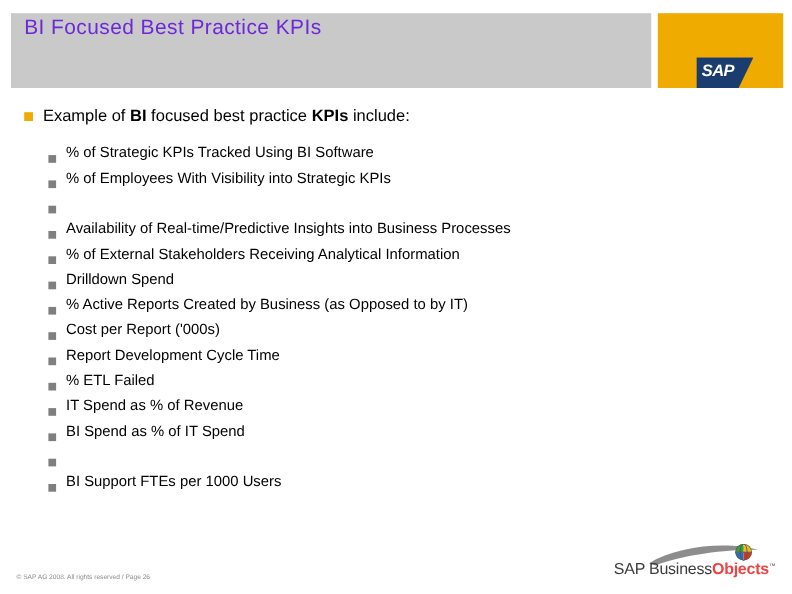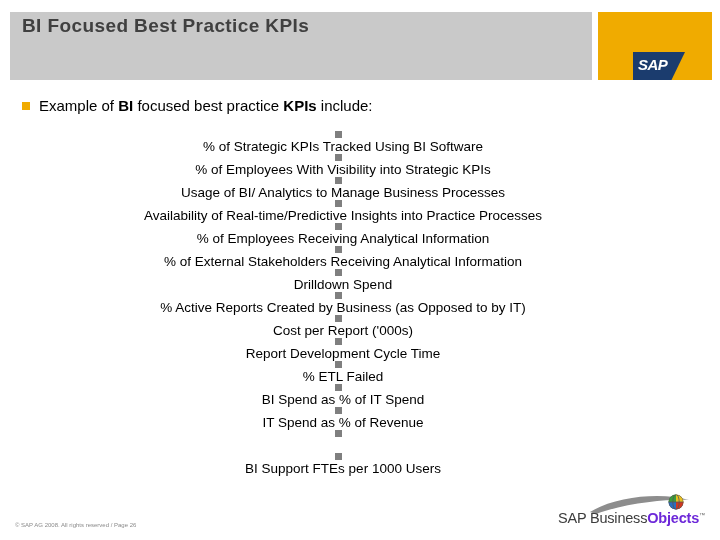--- a/index.html
+++ b/index.html
@@ -22,22 +22,22 @@
     top: 12px;
     width: 582px;
     height: 68px;
     background: #c9c9c9;
   }
   .slide-title {
     position: absolute;
     left: 22px;
     top: 15px;
     font-size: 19px;
-    font-weight: bold;
-    color: #404040;
+    font-weight: normal;
+    color: #6d28d9;
     letter-spacing: 0.4px;
     white-space: nowrap;
   }
   .gold-block {
     position: absolute;
     left: 598px;
     top: 12px;
     width: 114px;
     height: 68px;
     background: #f0ab00;
@@ -99,24 +99,23 @@
   }
   .lvl1 .text b {
     font-weight: bold;
   }
 
   .sublist {
     margin-top: 8px;
   }
   .lvl2 {
     display: flex;
-    align-items: center;
+    align-items: flex-end;
     padding-left: 44px;
     height: 23px;
-    flex-direction: column;
   }
   .lvl2 .marker {
     width: 7px;
     height: 7px;
     background: #7f7f7f;
     margin-top: 6px;
     margin-right: 9px;
     flex: 0 0 auto;
   }
   .lvl2 .text {
@@ -151,21 +150,21 @@
     position: absolute;
     left: 2px;
     top: 18px;
     font-size: 14.5px;
     color: #3c3c3c;
     white-space: nowrap;
     letter-spacing: -0.2px;
   }
   .bo-wordmark .bold {
     font-weight: bold;
-    color: #6d28d9;
+    color: #ef4444;
   }
   .bo-tm {
     font-size: 6px;
     vertical-align: super;
     color: #666666;
   }
 </style>
 </head>
 <body>
 
@@ -191,29 +190,24 @@
     <div class="lvl2">
       <span class="marker"></span>
       <span class="text">% of Strategic KPIs Tracked Using BI Software</span>
     </div>
     <div class="lvl2">
       <span class="marker"></span>
       <span class="text">% of Employees With Visibility into Strategic KPIs</span>
     </div>
     <div class="lvl2">
       <span class="marker"></span>
-      <span class="text">Usage of BI/ Analytics to Manage Business Processes</span>
-    </div>
-    <div class="lvl2">
-      <span class="marker"></span>
-      <span class="text">Availability of Real-time/Predictive Insights into Practice Processes</span>
-    </div>
-    <div class="lvl2">
-      <span class="marker"></span>
-      <span class="text">% of Employees Receiving Analytical Information</span>
+    </div>
+    <div class="lvl2">
+      <span class="marker"></span>
+      <span class="text">Availability of Real-time/Predictive Insights into Business Processes</span>
     </div>
     <div class="lvl2">
       <span class="marker"></span>
       <span class="text">% of External Stakeholders Receiving Analytical Information</span>
     </div>
     <div class="lvl2">
       <span class="marker"></span>
       <span class="text">Drilldown Spend</span>
     </div>
     <div class="lvl2">
@@ -227,25 +221,25 @@
     <div class="lvl2">
       <span class="marker"></span>
       <span class="text">Report Development Cycle Time</span>
     </div>
     <div class="lvl2">
       <span class="marker"></span>
       <span class="text">% ETL Failed</span>
     </div>
     <div class="lvl2">
       <span class="marker"></span>
+      <span class="text">IT Spend as % of Revenue</span>
+    </div>
+    <div class="lvl2">
+      <span class="marker"></span>
       <span class="text">BI Spend as % of IT Spend</span>
-    </div>
-    <div class="lvl2">
-      <span class="marker"></span>
-      <span class="text">IT Spend as % of Revenue</span>
     </div>
     <div class="lvl2">
       <span class="marker"></span>
     </div>
     <div class="lvl2">
       <span class="marker"></span>
       <span class="text">BI Support FTEs per 1000 Users</span>
     </div>
   </div>
 </div>

